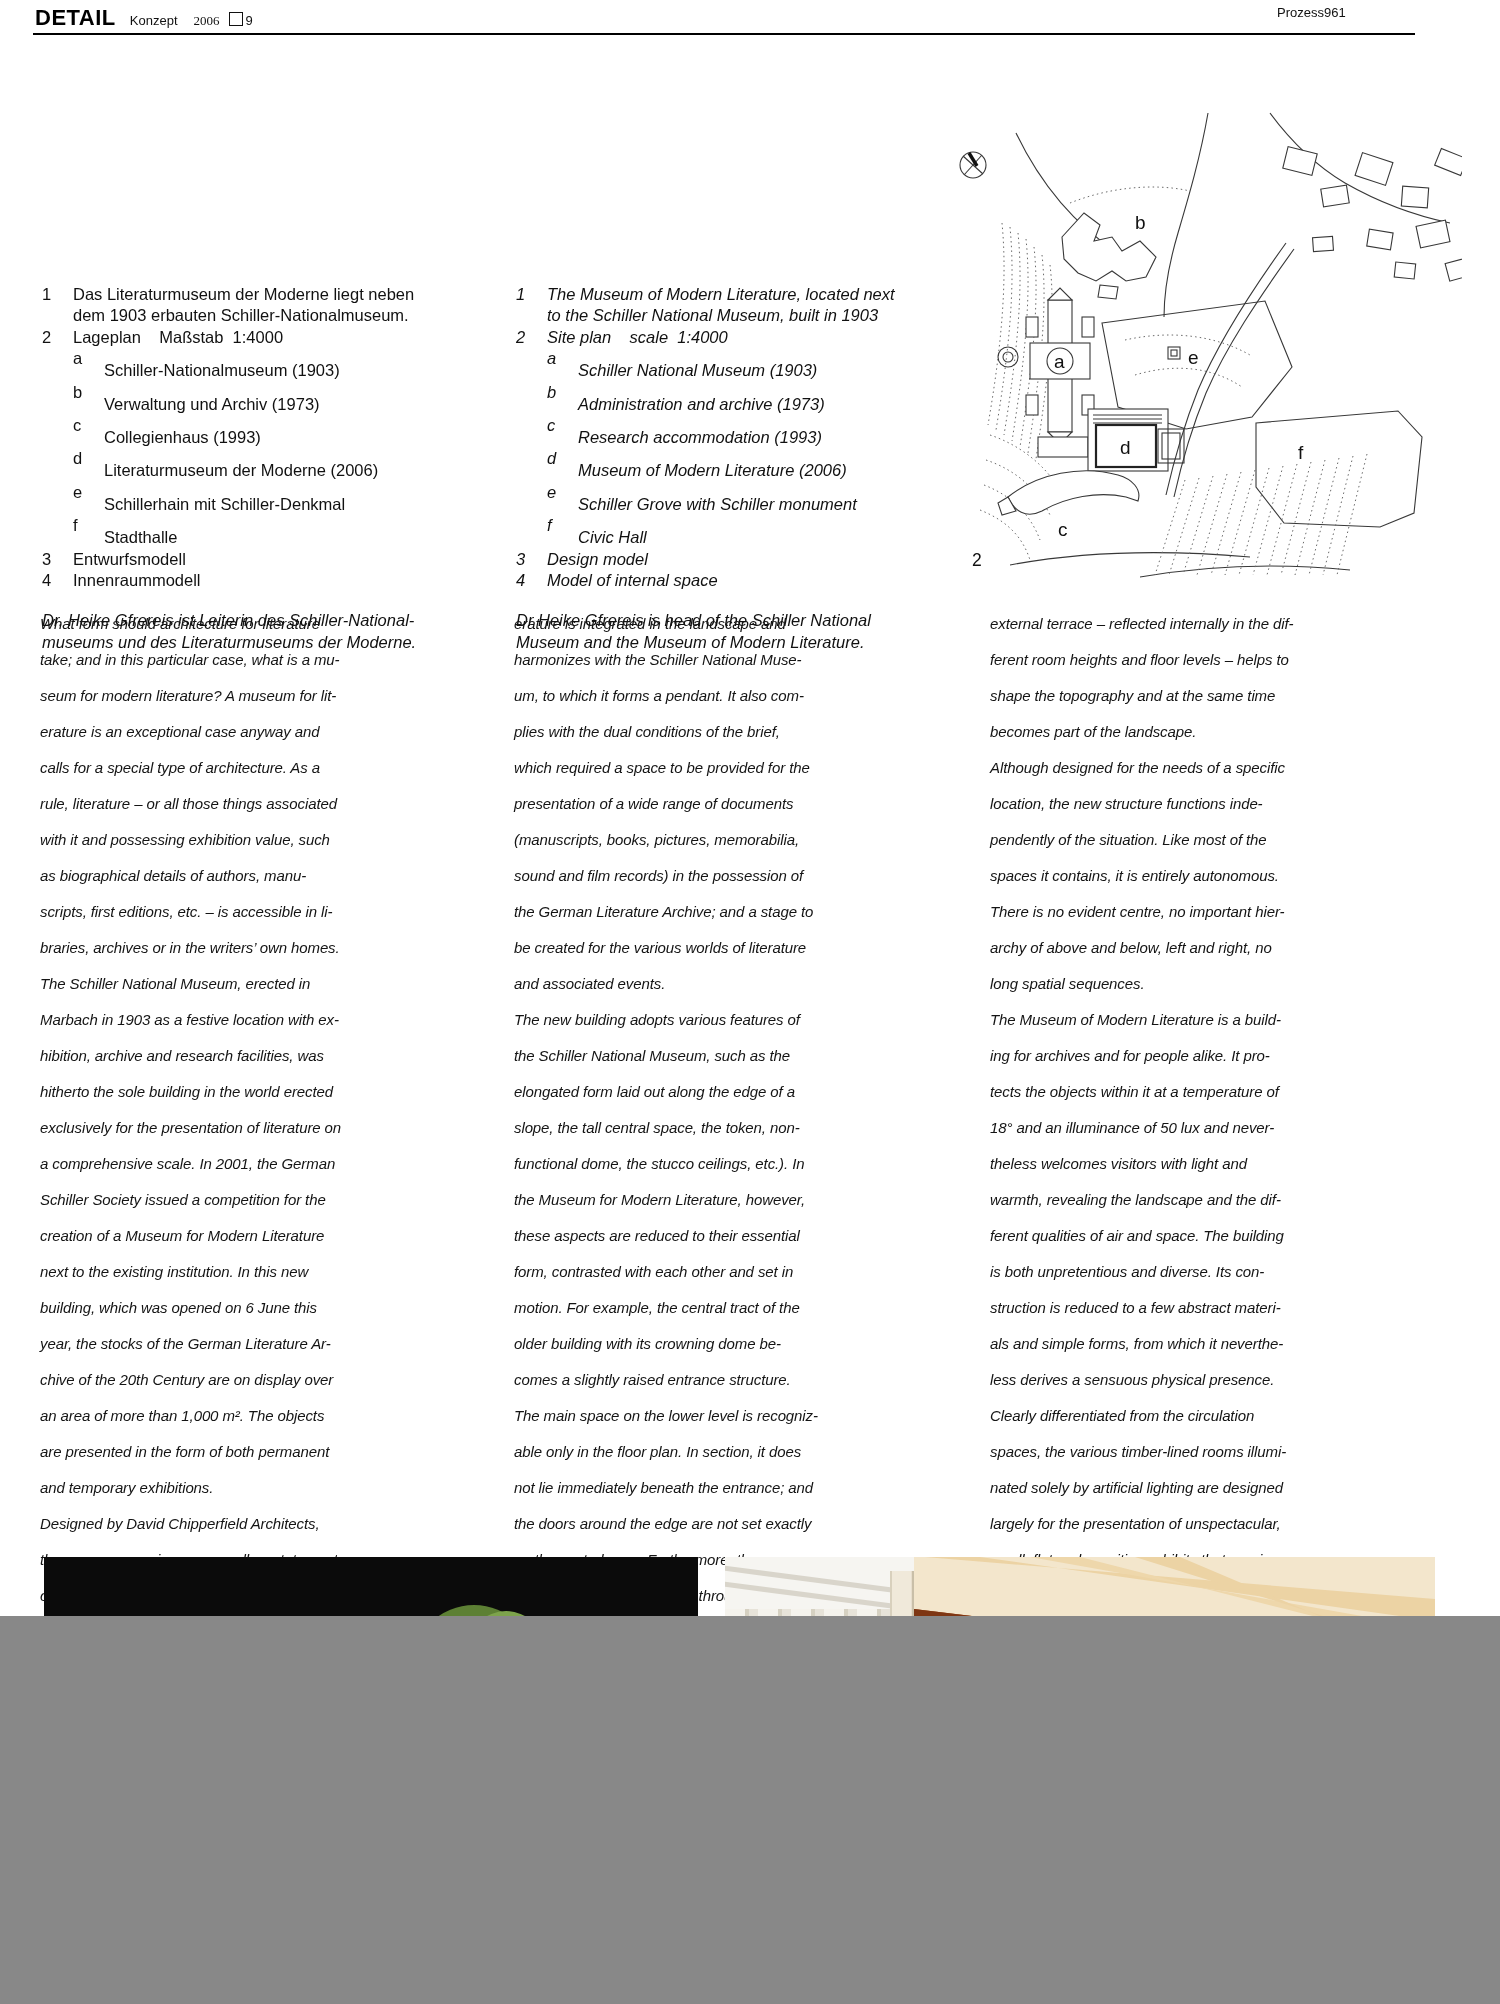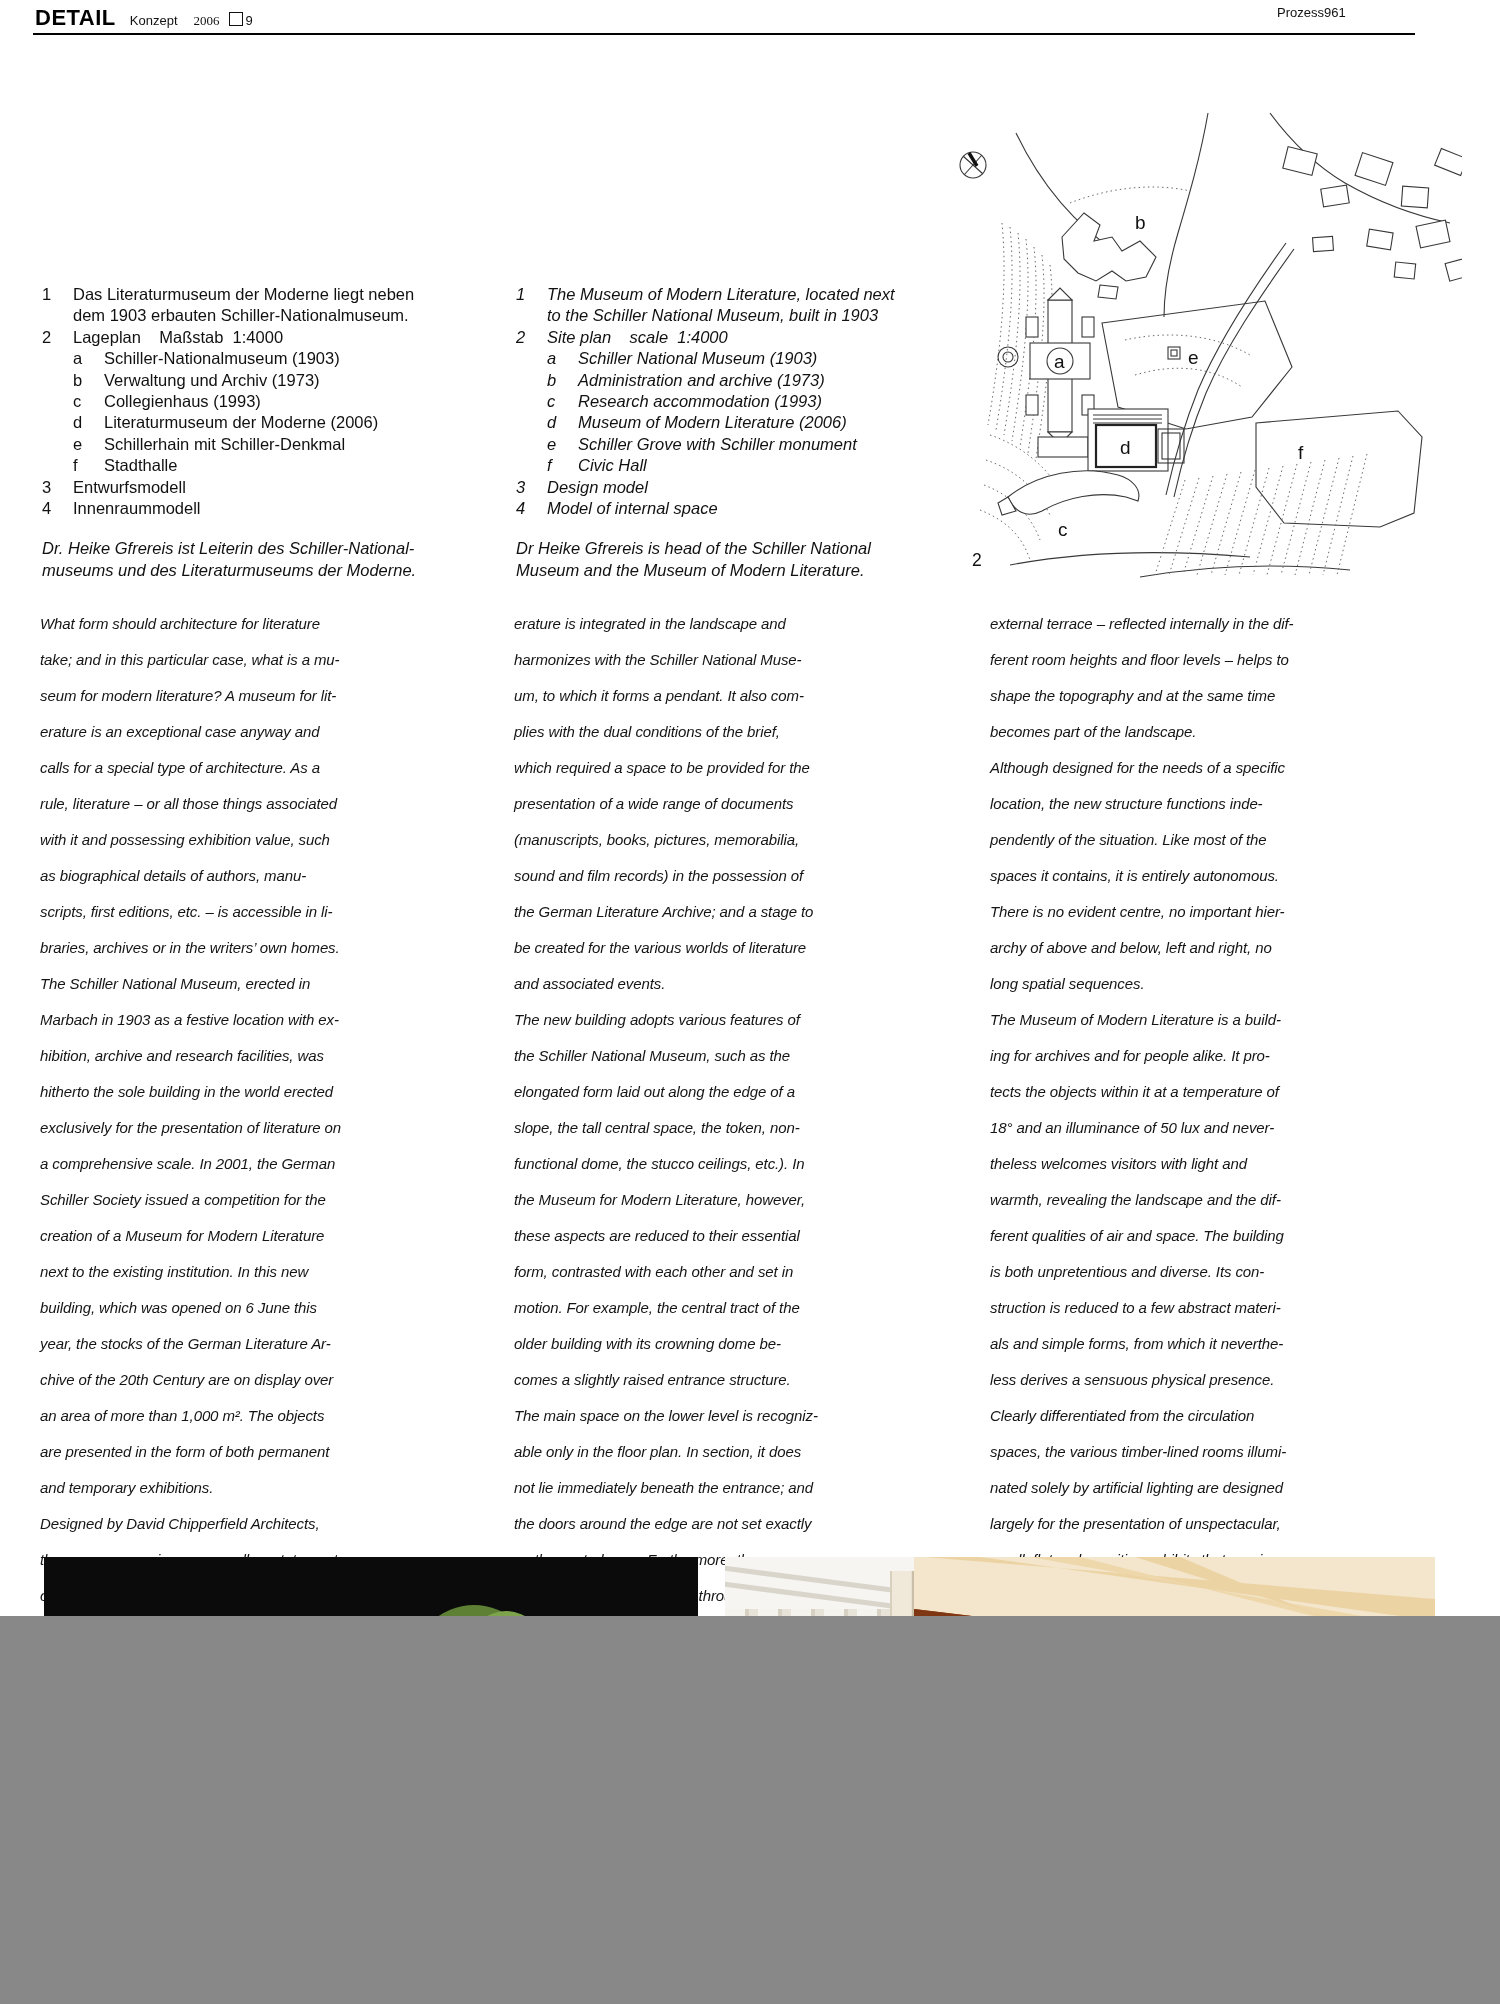--- a/index.html
+++ b/index.html
@@ -18,21 +18,21 @@
   .masthead-right { position:absolute; left:1277px; top:5px; display:flex; }
   .rule { position:absolute; left:33px; top:33px; width:1382px; height:2px; background:#000; }
   
   .caption { position:absolute; top:284px; font-size:16.5px; line-height:21.4px; color:#111; }
   .caption.de { left:42px; width:440px; }
   .caption.en { left:516px; width:440px; font-style:italic; }
   .cap-row { display:grid; grid-template-columns:31px 31px 1fr; }
   .cap-row .m1 { grid-column:1; }
   .cap-row .m2 { grid-column:2; }
   .cap-row .t2 { grid-column:2 / 4; }
-  .cap-row .t3 { grid-column:3; }
+  .cap-row .t3 { grid-column:3;margin-top:12px; }
   .cap-text { white-space:pre; }
   .bio { margin-top:19px; white-space:pre;font-style:italic; }
   
   .article-col { position:absolute; top:606px; font-style:italic; font-size:15px; line-height:36px;
                  letter-spacing:-0.1px; white-space:pre; color:#141414; }
   .col1 { left:40px; }
   .col2 { left:514px; }
   .col3 { left:990px; }
   
   .fig-label { position:absolute; font-size:17.5px; color:#111; }

